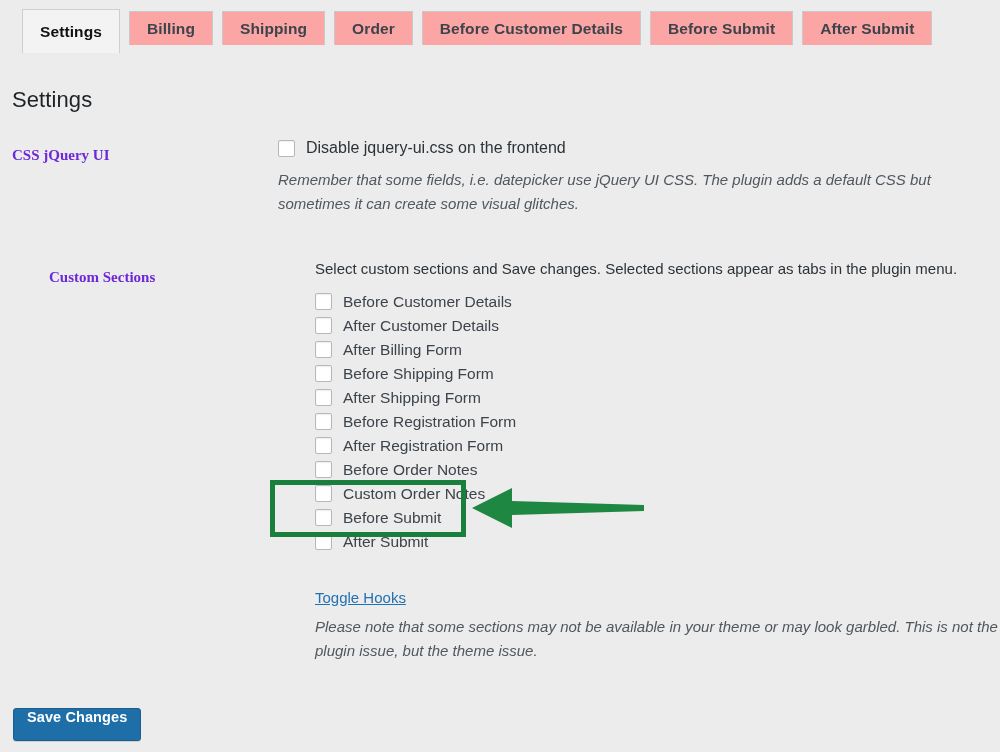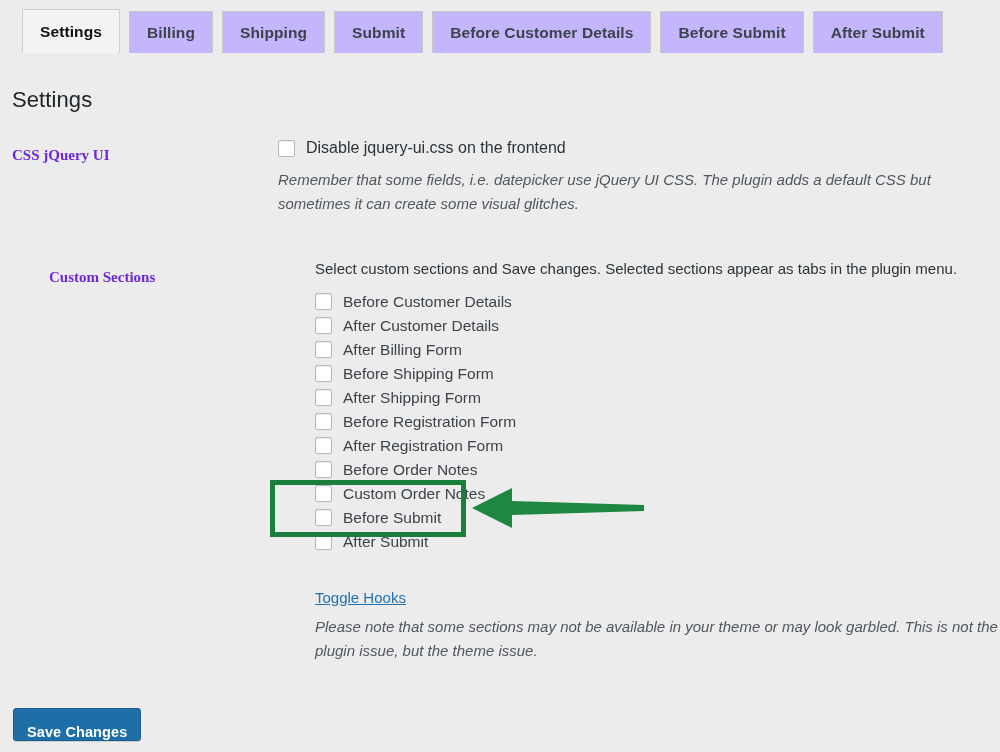--- a/index.html
+++ b/index.html
@@ -24,31 +24,31 @@
     width: 1000px;
     height: 55px;
     box-sizing: border-box;
     padding-left: 22px;
     display: flex;
     align-items: flex-start;
     gap: 9px;
   }
   .tab {
     margin-top: 11px;
-    height: 42px;
+    height: 34px;
     box-sizing: border-box;
     padding: 0 17px;
     display: flex;
     align-items: center;
     justify-content: center;
     font-size: 15.5px;
     font-weight: bold;
     letter-spacing: .1px;
     color: #3c434a;
-    background: #c4b5fd;
+    background: #fca5a5;
     border: 1px solid #c9c9c9;
     border-bottom: none;
     white-space: nowrap;
     cursor: pointer;
     user-select: none;
   }
   .tab.is-active {
     background: #f3f3f3;
     border-color: #cfcfcf;
     color: #111;
@@ -170,21 +170,21 @@
 
   
   .save-btn {
     position: absolute;
     left: 13px;
     top: 708px;
     height: 33px;
     box-sizing: border-box;
     padding: 0 13px;
     display: inline-flex;
-    align-items: flex-end;
+    align-items: flex-start;
     background: #1e6fa8;
     border: 1px solid #1b5f90;
     border-radius: 3px;
     color: #fff;
     font-size: 14.5px;
     font-weight: bold;
     letter-spacing: .1px;
     cursor: pointer;
     user-select: none;
     box-shadow: 0 1px 0 rgba(0,0,0,.12);
@@ -197,21 +197,21 @@
   <div class="tab is-active">
       <span>Settings</span>
     </div>
   <div class="tab">
       <span>Billing</span>
     </div>
   <div class="tab">
       <span>Shipping</span>
     </div>
   <div class="tab">
-      <span>Submit</span>
+      <span>Order</span>
     </div>
   <div class="tab">
       <span>Before Customer Details</span>
     </div>
   <div class="tab">
       <span>Before Submit</span>
     </div>
   <div class="tab">
       <span>After Submit</span>
     </div>

